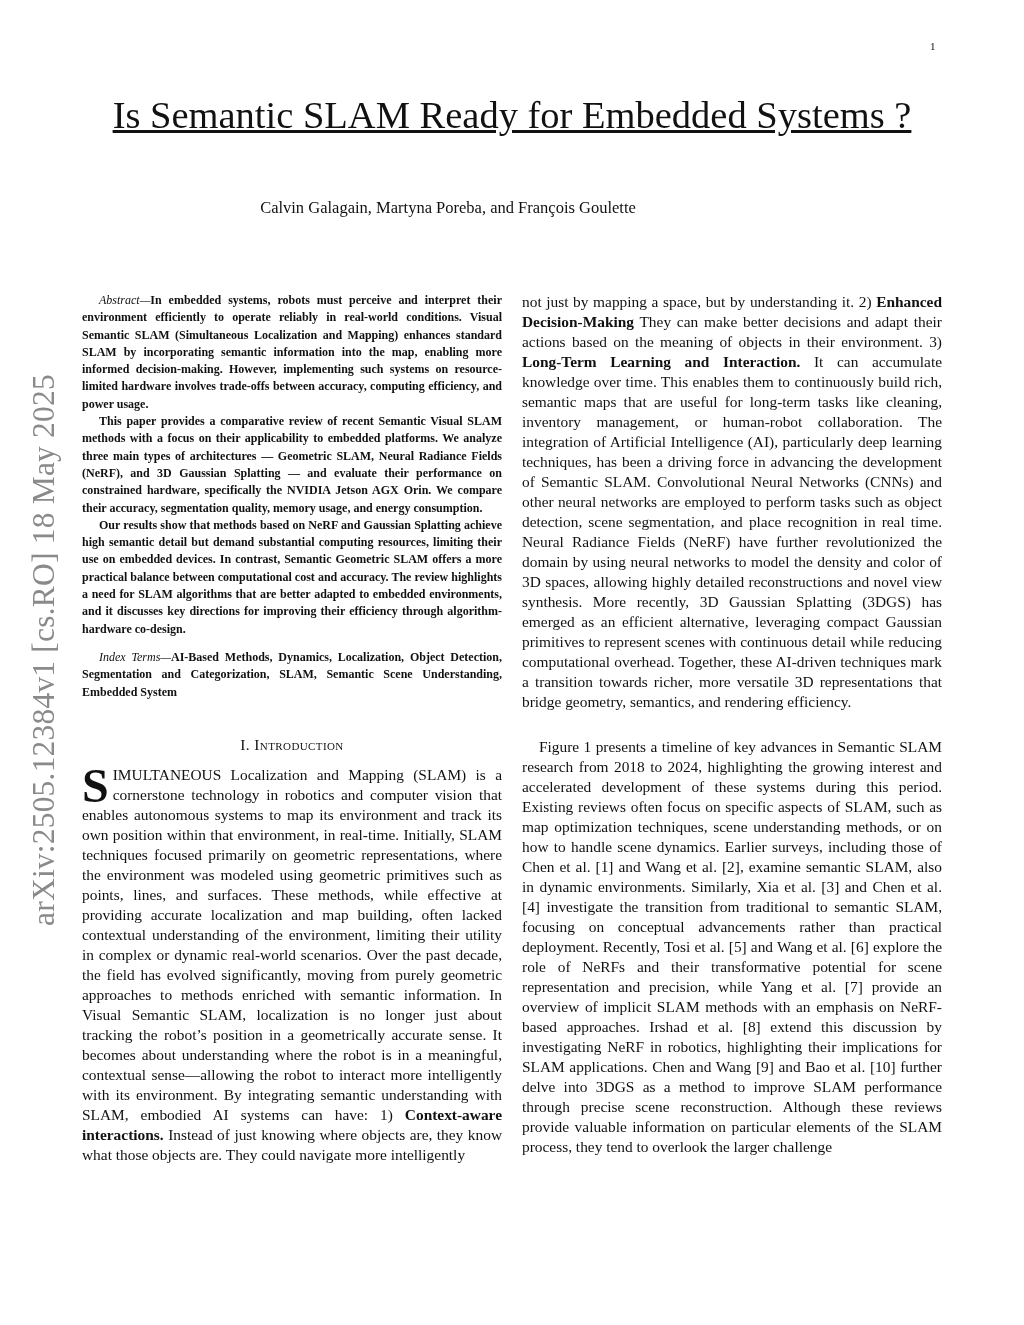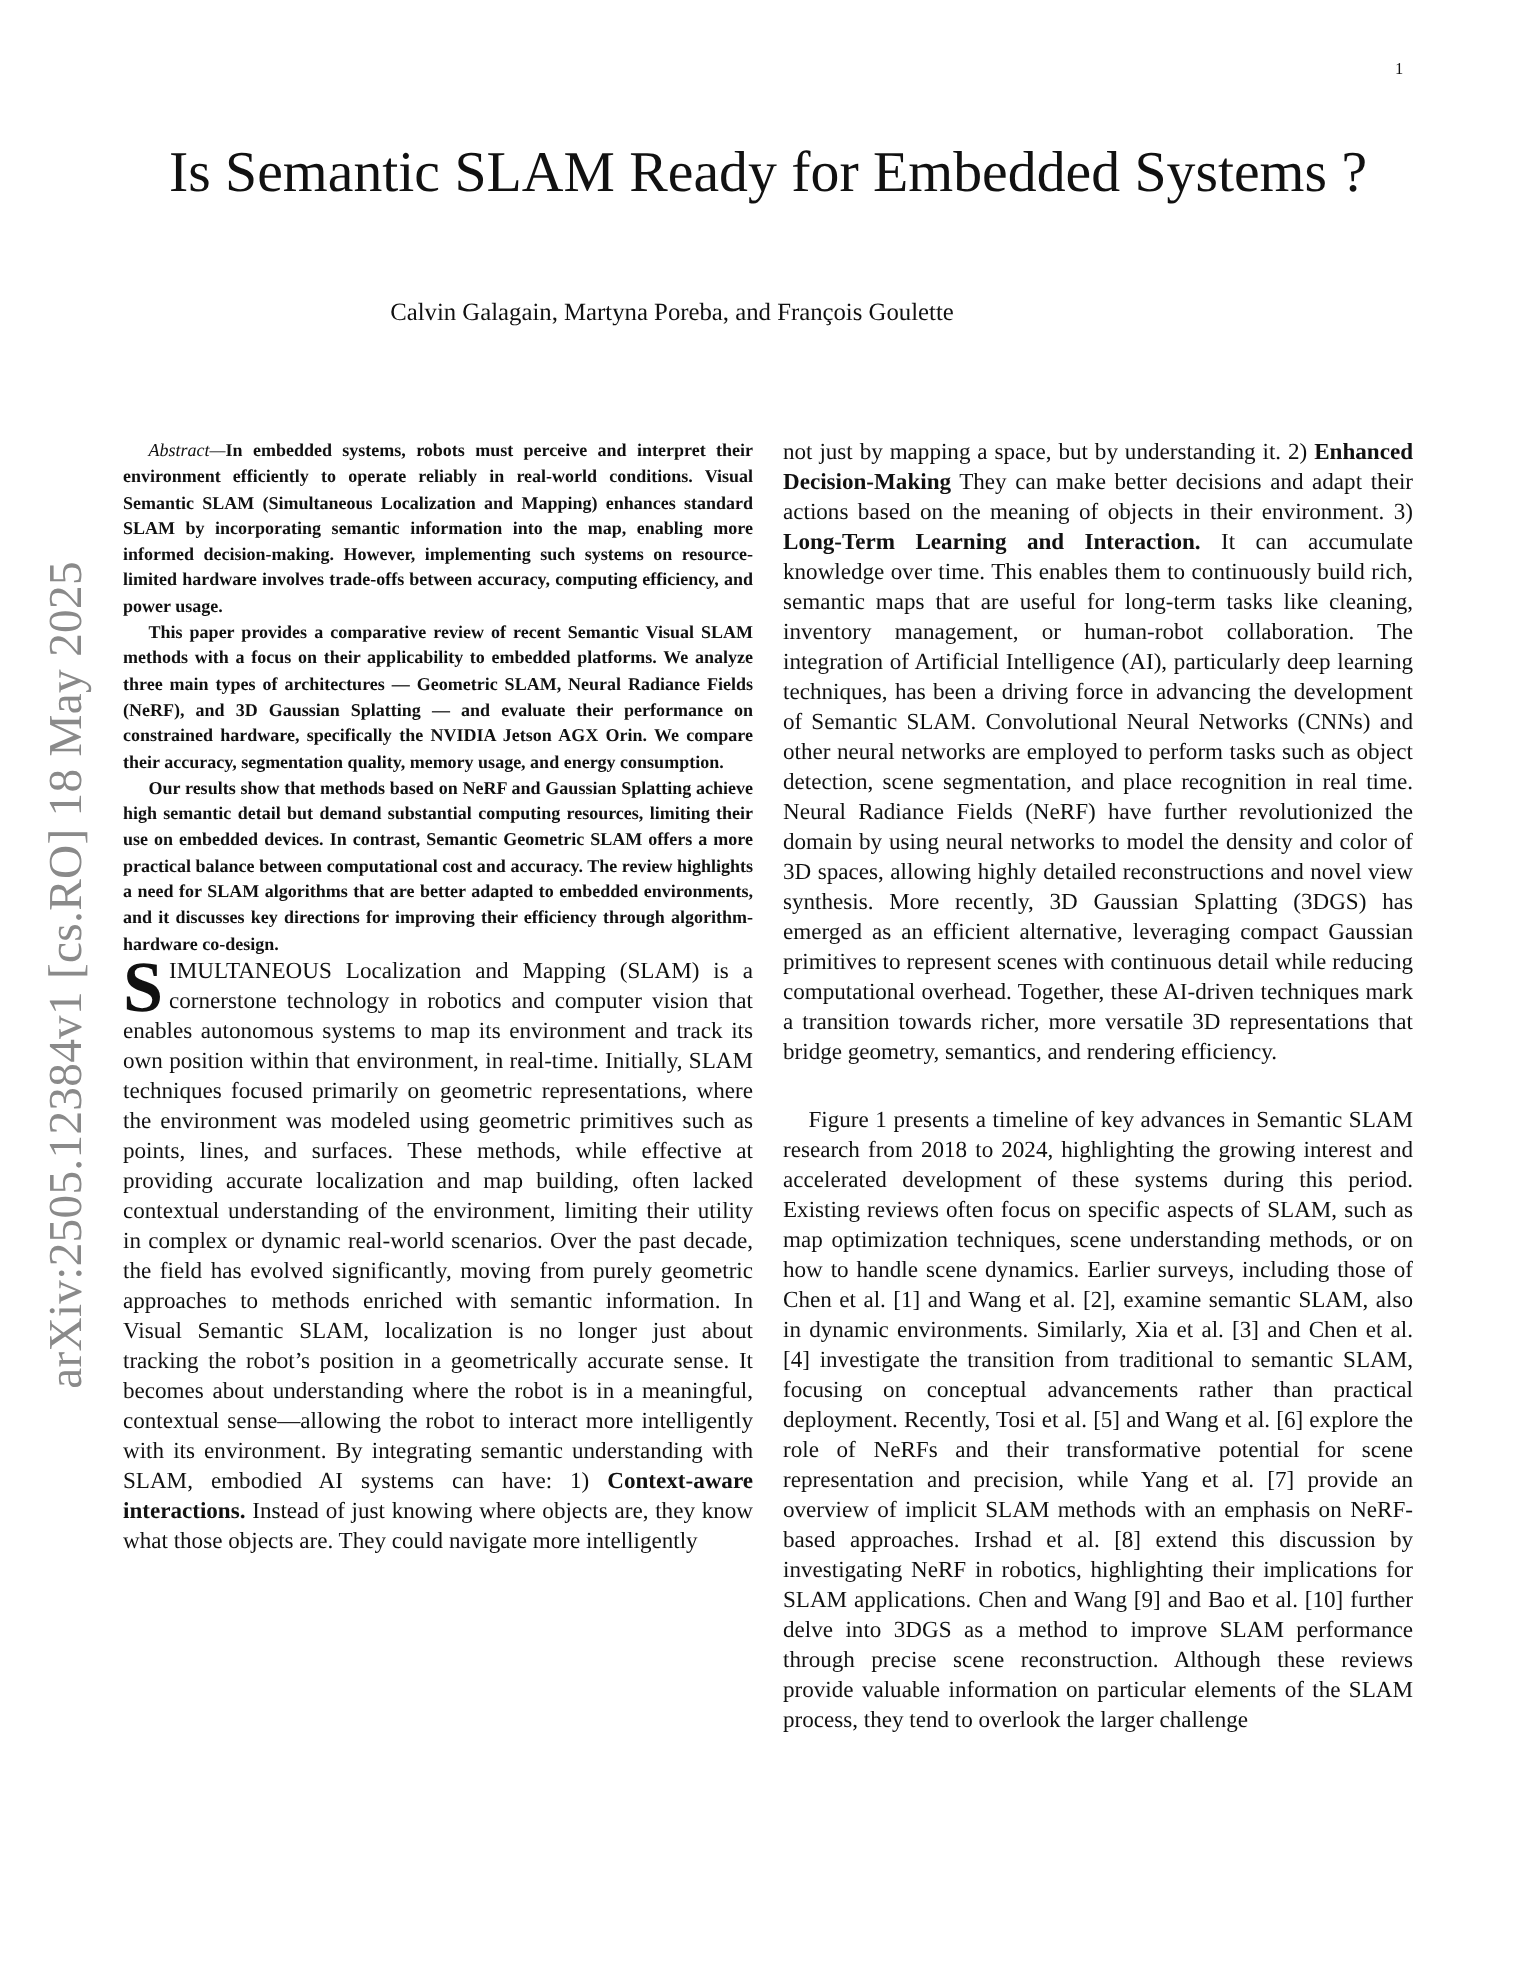--- a/index.html
+++ b/index.html
@@ -1,20 +1,20 @@
 <!DOCTYPE html>
 <html><head>
   <meta charset="utf-8">
   <style>
     html, body { margin: 0; padding: 0; background: #ffffff; }
     body { width: 1024px; height: 1325px; position: relative; overflow: hidden;
            font-family: "Liberation Serif", "DejaVu Serif", serif; color: #111; }
     .page-number { position: absolute; top: 40px; left: 930px; font-size: 11px; }
     .title { position: absolute; top: 92px; left: 0; width: 1024px; text-align: center;
-             font-size: 38.5px; line-height: 47px; font-weight: normal; margin: 0; }
+             font-size: 38.5px; line-height: 47px; font-weight: normal; margin: 0; text-decoration: underline; }
     .authors { position: absolute; top: 198px; left: 0; width: 896px; text-align: center; font-size: 16.5px; }
     .arxiv-stamp { position: absolute; left: 44px; top: 650px; transform: translate(-50%, -50%) rotate(-90deg);
                    white-space: nowrap; color: #8a8a8a; font-size: 31.5px; letter-spacing: 0.2px; }
     .col { position: absolute; width: 420px; font-size: 15.4px; line-height: 20px; text-align: justify; }
     .col-left { left: 82px; top: 292px; }
     .col-right { left: 522px; top: 292px; }
     .abstract p, .index-terms { font-weight: bold; font-size: 12px; line-height: 17.3px; margin: 0; text-indent: 17px; }
     .abstract p.first { margin-top: 0; }
     .abstract .lead, .index-terms .lead { font-style: italic; font-weight: normal; }
     .index-terms { margin-top: 11px; }
@@ -37,21 +37,23 @@
 </h1>
 
 <div class="authors">Calvin Galagain, Martyna Poreba, and François Goulette</div>
 
 <div class="col col-left">
   <div class="abstract">
     <p class="first"><span class="lead">Abstract—</span><span>In embedded systems, robots must perceive and interpret their environment efficiently to operate reliably in real-world conditions. Visual Semantic SLAM (Simultaneous Localization and Mapping) enhances standard SLAM by incorporating semantic information into the map, enabling more informed decision-making. However, implementing such systems on resource-limited hardware involves trade-offs between accuracy, computing efficiency, and power usage.</span></p>
     <p>This paper provides a comparative review of recent Semantic Visual SLAM methods with a focus on their applicability to embedded platforms. We analyze three main types of architectures — Geometric SLAM, Neural Radiance Fields (NeRF), and 3D Gaussian Splatting — and evaluate their performance on constrained hardware, specifically the NVIDIA Jetson AGX Orin. We compare their accuracy, segmentation quality, memory usage, and energy consumption.</p>
     <p>Our results show that methods based on NeRF and Gaussian Splatting achieve high semantic detail but demand substantial computing resources, limiting their use on embedded devices. In contrast, Semantic Geometric SLAM offers a more practical balance between computational cost and accuracy. The review highlights a need for SLAM algorithms that are better adapted to embedded environments, and it discusses key directions for improving their efficiency through algorithm-hardware co-design.</p>
   </div>
+  <p class="index-terms"><span class="lead">Index Terms—</span><span>AI-Based Methods, Dynamics, Localization, Object Detection, Segmentation and Categorization, SLAM, Semantic Scene Understanding, Embedded System</span></p>
 
+  <div class="section-heading">I. Introduction</div>
 
   <p class="body-p no-indent"><span class="dropcap">S</span><span>IMULTANEOUS</span><span> Localization and Mapping (SLAM) is a cornerstone technology in robotics and computer vision that enables autonomous systems to map its environment and track its own position within that environment, in real-time. Initially, SLAM techniques focused primarily on geometric representations, where the environment was modeled using geometric primitives such as points, lines, and surfaces. These methods, while effective at providing accurate localization and map building, often lacked contextual understanding of the environment, limiting their utility in complex or dynamic real-world scenarios. Over the past decade, the field has evolved significantly, moving from purely geometric approaches to methods enriched with semantic information. In Visual Semantic SLAM, localization is no longer just about tracking the robot’s position in a geometrically accurate sense. It becomes about understanding where the robot is in a meaningful, contextual sense—allowing the robot to interact more intelligently with its environment. By integrating semantic understanding with SLAM, embodied AI systems can have: 1) </span><b>Context-aware interactions.</b><span> Instead of just knowing where objects are, they know what those objects are. They could navigate more intelligently</span></p>
 </div>
 
 <div class="col col-right">
   <p class="body-p no-indent"><span>not just by mapping a space, but by understanding it. 2) </span><b>Enhanced Decision-Making</b><span> They can make better decisions and adapt their actions based on the meaning of objects in their environment. 3) </span><b>Long-Term Learning and Interaction.</b><span> It can accumulate knowledge over time. This enables them to continuously build rich, semantic maps that are useful for long-term tasks like cleaning, inventory management, or human-robot collaboration. The integration of Artificial Intelligence (AI), particularly deep learning techniques, has been a driving force in advancing the development of Semantic SLAM. Convolutional Neural Networks (CNNs) and other neural networks are employed to perform tasks such as object detection, scene segmentation, and place recognition in real time. Neural Radiance Fields (NeRF) have further revolutionized the domain by using neural networks to model the density and color of 3D spaces, allowing highly detailed reconstructions and novel view synthesis. More recently, 3D Gaussian Splatting (3DGS) has emerged as an efficient alternative, leveraging compact Gaussian primitives to represent scenes with continuous detail while reducing computational overhead. Together, these AI-driven techniques mark a transition towards richer, more versatile 3D representations that bridge geometry, semantics, and rendering efficiency.</span></p>
   <div class="gap"></div>
   <p class="body-p">Figure 1 presents a timeline of key advances in Semantic SLAM research from 2018 to 2024, highlighting the growing interest and accelerated development of these systems during this period. Existing reviews often focus on specific aspects of SLAM, such as map optimization techniques, scene understanding methods, or on how to handle scene dynamics. Earlier surveys, including those of Chen et al. [1] and Wang et al. [2], examine semantic SLAM, also in dynamic environments. Similarly, Xia et al. [3] and Chen et al. [4] investigate the transition from traditional to semantic SLAM, focusing on conceptual advancements rather than practical deployment. Recently, Tosi et al. [5] and Wang et al. [6] explore the role of NeRFs and their transformative potential for scene representation and precision, while Yang et al. [7] provide an overview of implicit SLAM methods with an emphasis on NeRF-based approaches. Irshad et al. [8] extend this discussion by investigating NeRF in robotics, highlighting their implications for SLAM applications. Chen and Wang [9] and Bao et al. [10] further delve into 3DGS as a method to improve SLAM performance through precise scene reconstruction. Although these reviews provide valuable information on particular elements of the SLAM process, they tend to overlook the larger challenge</p>
 </div>
 

